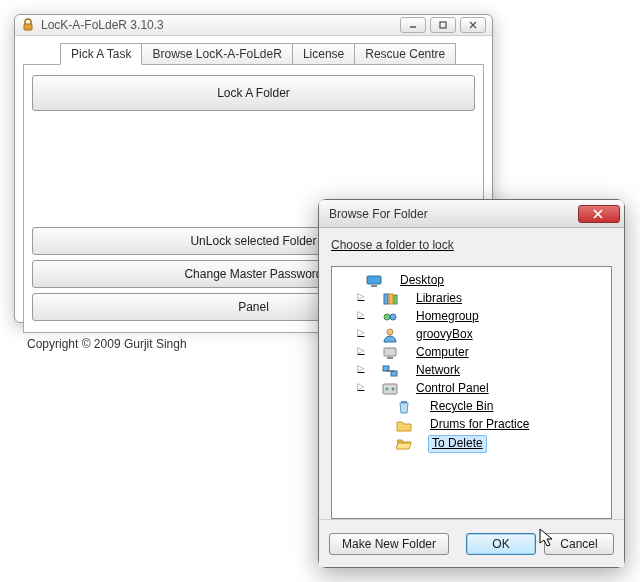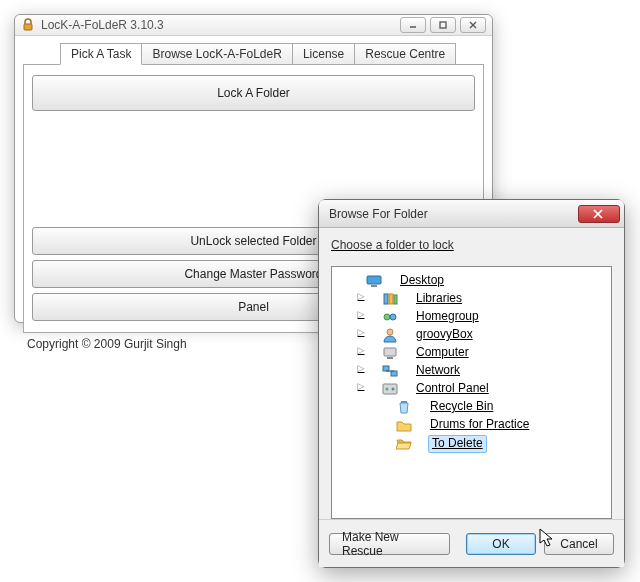--- a/index.html
+++ b/index.html
@@ -354,21 +354,21 @@
             <svg width="16" height="16">
               <path d="M1 5 h5 l2 2 h7 v1 h-13 z" fill="#e9bd4d" stroke="#c79a30"></path>
               <path d="M2 8 h13 l-2 6 h-13 z" fill="#ffe08b" stroke="#c79a30"></path>
             </svg>
           </span>
           <span class="label">To Delete</span>
         </div>
       </div>
   </div>
   <div class="dlg-footer">
-    <div class="dbtn" style="min-width:110px">Make New Rescue</div>
+    <div class="dbtn" style="min-width:110px">Make New Folder</div>
     <div class="spacer"></div>
     <div class="dbtn default">OK</div>
     <div class="dbtn">Cancel</div>
   </div>
 </div>
 
 <div class="cursor">
   <svg width="18" height="22">
       <path d="M1 1 L1 15 L5 12 L8 18 L11 17 L8 11 L13 11 Z" fill="#fff" stroke="#000" stroke-width="1"></path>
     </svg>

